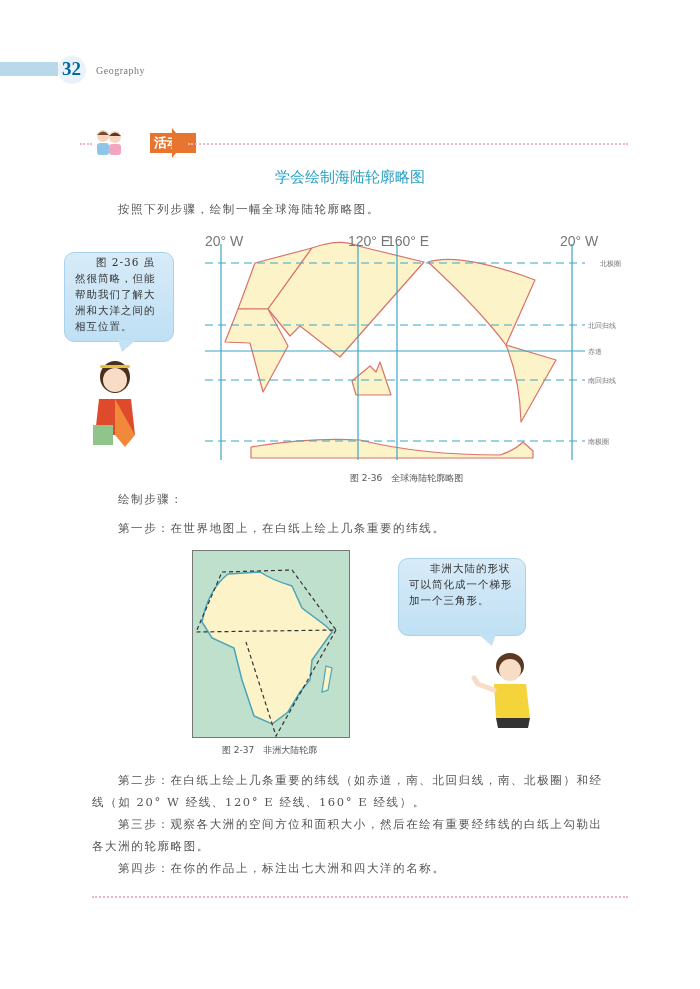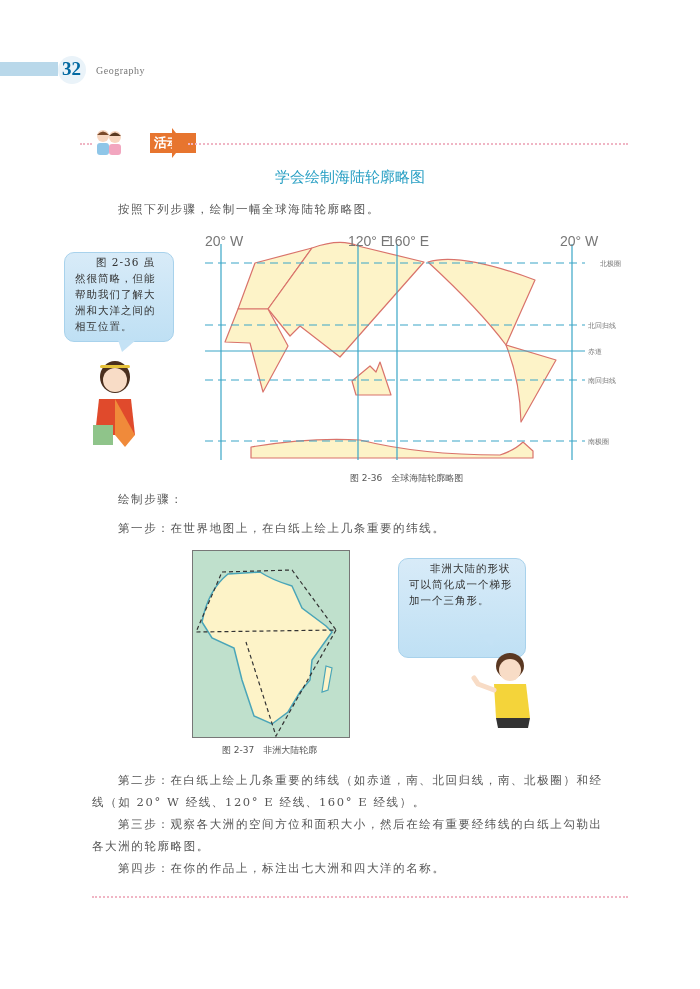--- a/index.html
+++ b/index.html
@@ -111,21 +111,21 @@
   <rect x="0.5" y="0.5" width="157" height="187" fill="#bfe0cc" stroke="#777" stroke-width="1"></rect>
   <path d="M10 72 Q16 40 36 24 L68 22 Q80 30 100 36 L110 58 L134 76 L140 82 L120 110 L118 130 L108 142 L96 162 L80 174 L62 166 L50 130 L42 98 L20 88 Z" fill="#fdf3c8" stroke="#4aa5b8" stroke-width="1.5"></path>
   <path d="M134 116 L140 118 L136 140 L130 142 Z" fill="#fdf3c8" stroke="#4aa5b8" stroke-width="1.2"></path>
   <g fill="none" stroke="#333" stroke-width="1.2" stroke-dasharray="4,3">
     <path d="M30 22 L100 20 L144 80 L4 82 L30 22"></path>
     <path d="M144 80 L84 186 L54 92"></path>
   </g>
 </svg>
 <div class="abs caption" style="left:222px; top:744px;">图 2-37　非洲大陆轮廓</div>
 
-<div class="abs bubble" style="left:398px; top:558px; width:128px; height:100px; text-indent:2em;">非洲大陆的形状可以简化成一个梯形加一个三角形。</div>
+<div class="abs bubble" style="left:398px; top:558px; width:128px; height:78px; text-indent:2em;">非洲大陆的形状可以简化成一个梯形加一个三角形。</div>
 <svg class="abs" style="left:478px; top:634px;" width="20" height="14">
     <path d="M0 0 L18 0 L14 12 Z" fill="#c4e2f5"></path>
   </svg>
 <svg class="abs" style="left:470px; top:648px;" width="70" height="86" viewBox="0 0 70 86">
   <ellipse cx="40" cy="18" rx="14" ry="13" fill="#5a3822"></ellipse>
   <circle cx="40" cy="22" r="11" fill="#f8dcc6"></circle>
   <path d="M24 36 L56 36 L60 70 L26 70 Z" fill="#f4d43a"></path>
   <path d="M26 70 L60 70 L58 80 L28 80 Z" fill="#333"></path>
   <path d="M24 42 L8 36 L4 30" stroke="#f8dcc6" stroke-width="5" fill="none" stroke-linecap="round"></path>
 </svg>

